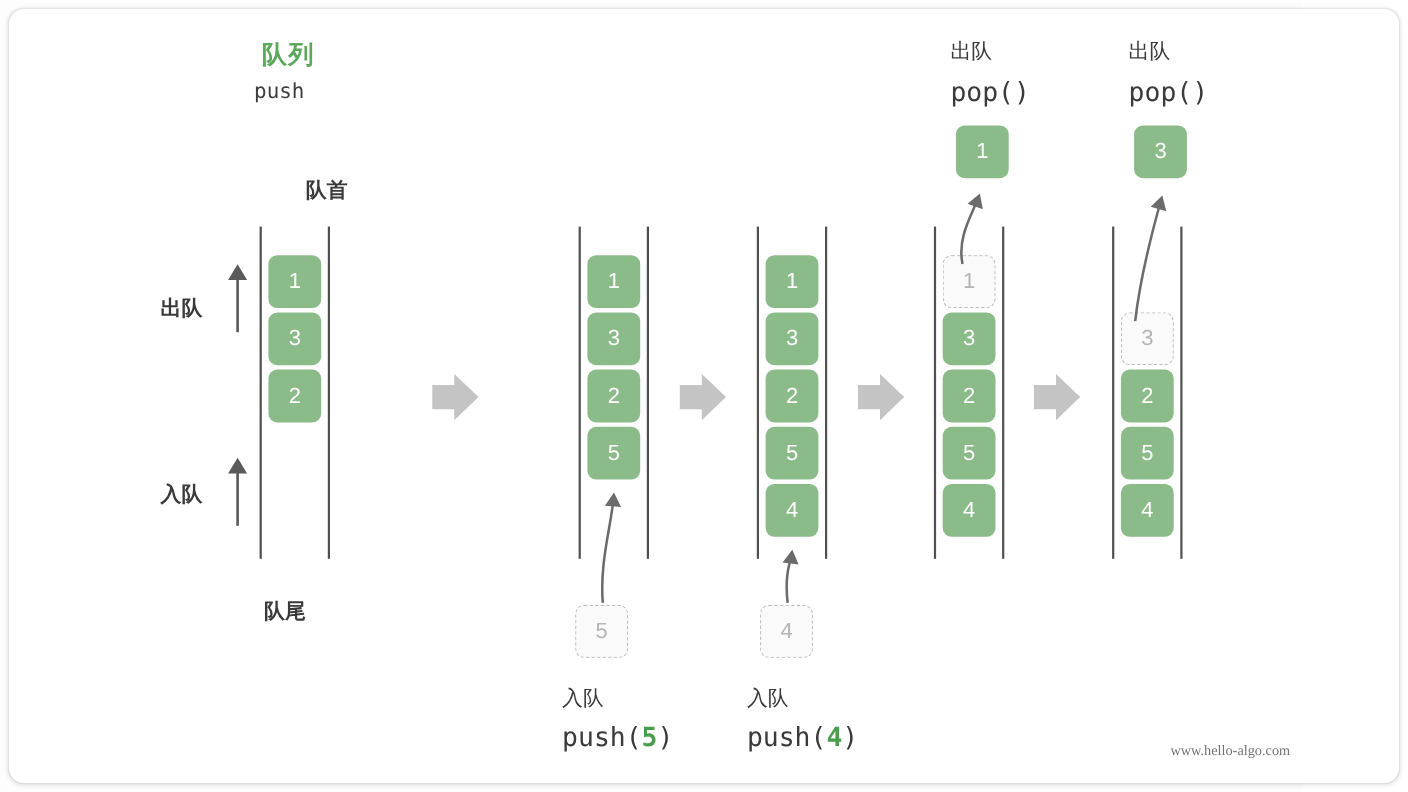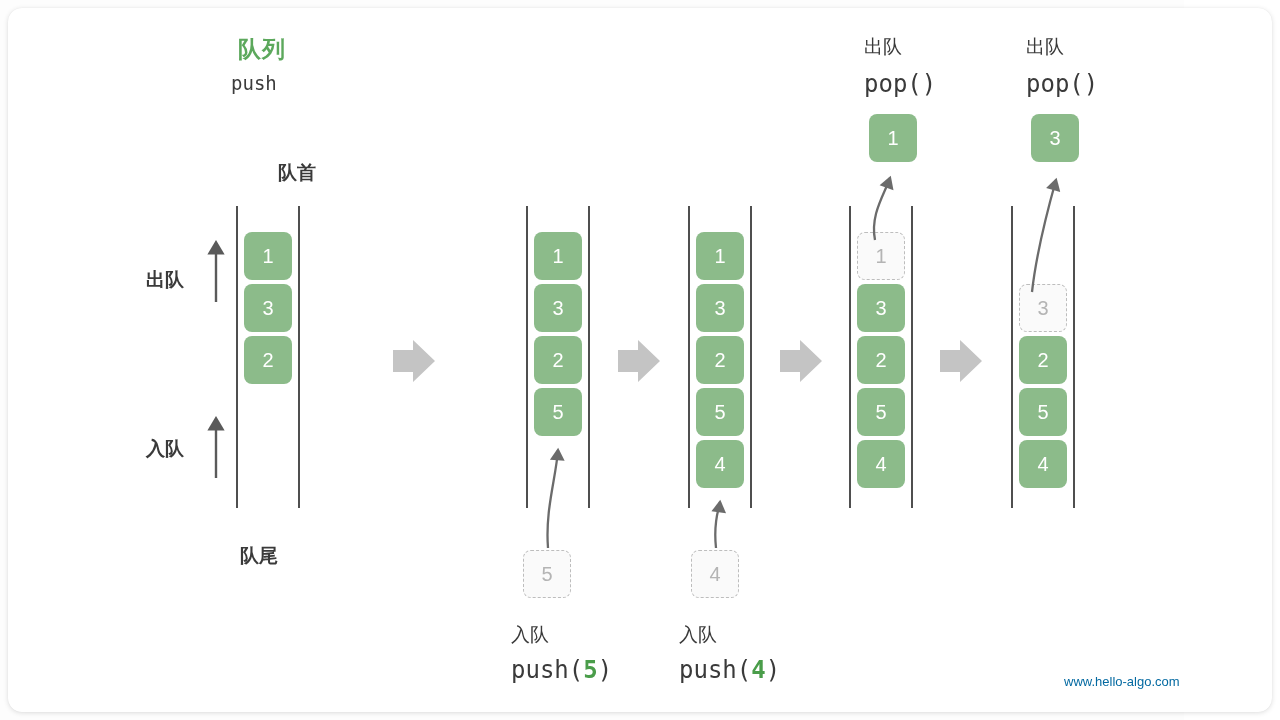--- a/index.html
+++ b/index.html
@@ -59,23 +59,23 @@
     white-space: nowrap;
   }
   .op-mono {
     font-family: "DejaVu Sans Mono", "Liberation Mono", monospace;
     font-size: 24px;
     color: #3a3a3a;
     white-space: nowrap;
   }
   .op-mono .arg { color: #4a9d4a; font-weight: bold; }
   .watermark {
-    font-family: Liberation Sans, sans-serif;
+    font-family: Liberation Serif, serif;
     font-size: 13px;
-    color: #0369a1;
+    color: #737373;
     white-space: nowrap;
   }
 
   
   .rail {
     position: absolute;
     width: 1.6px;
     background: #4f4f4f;
   }
 

